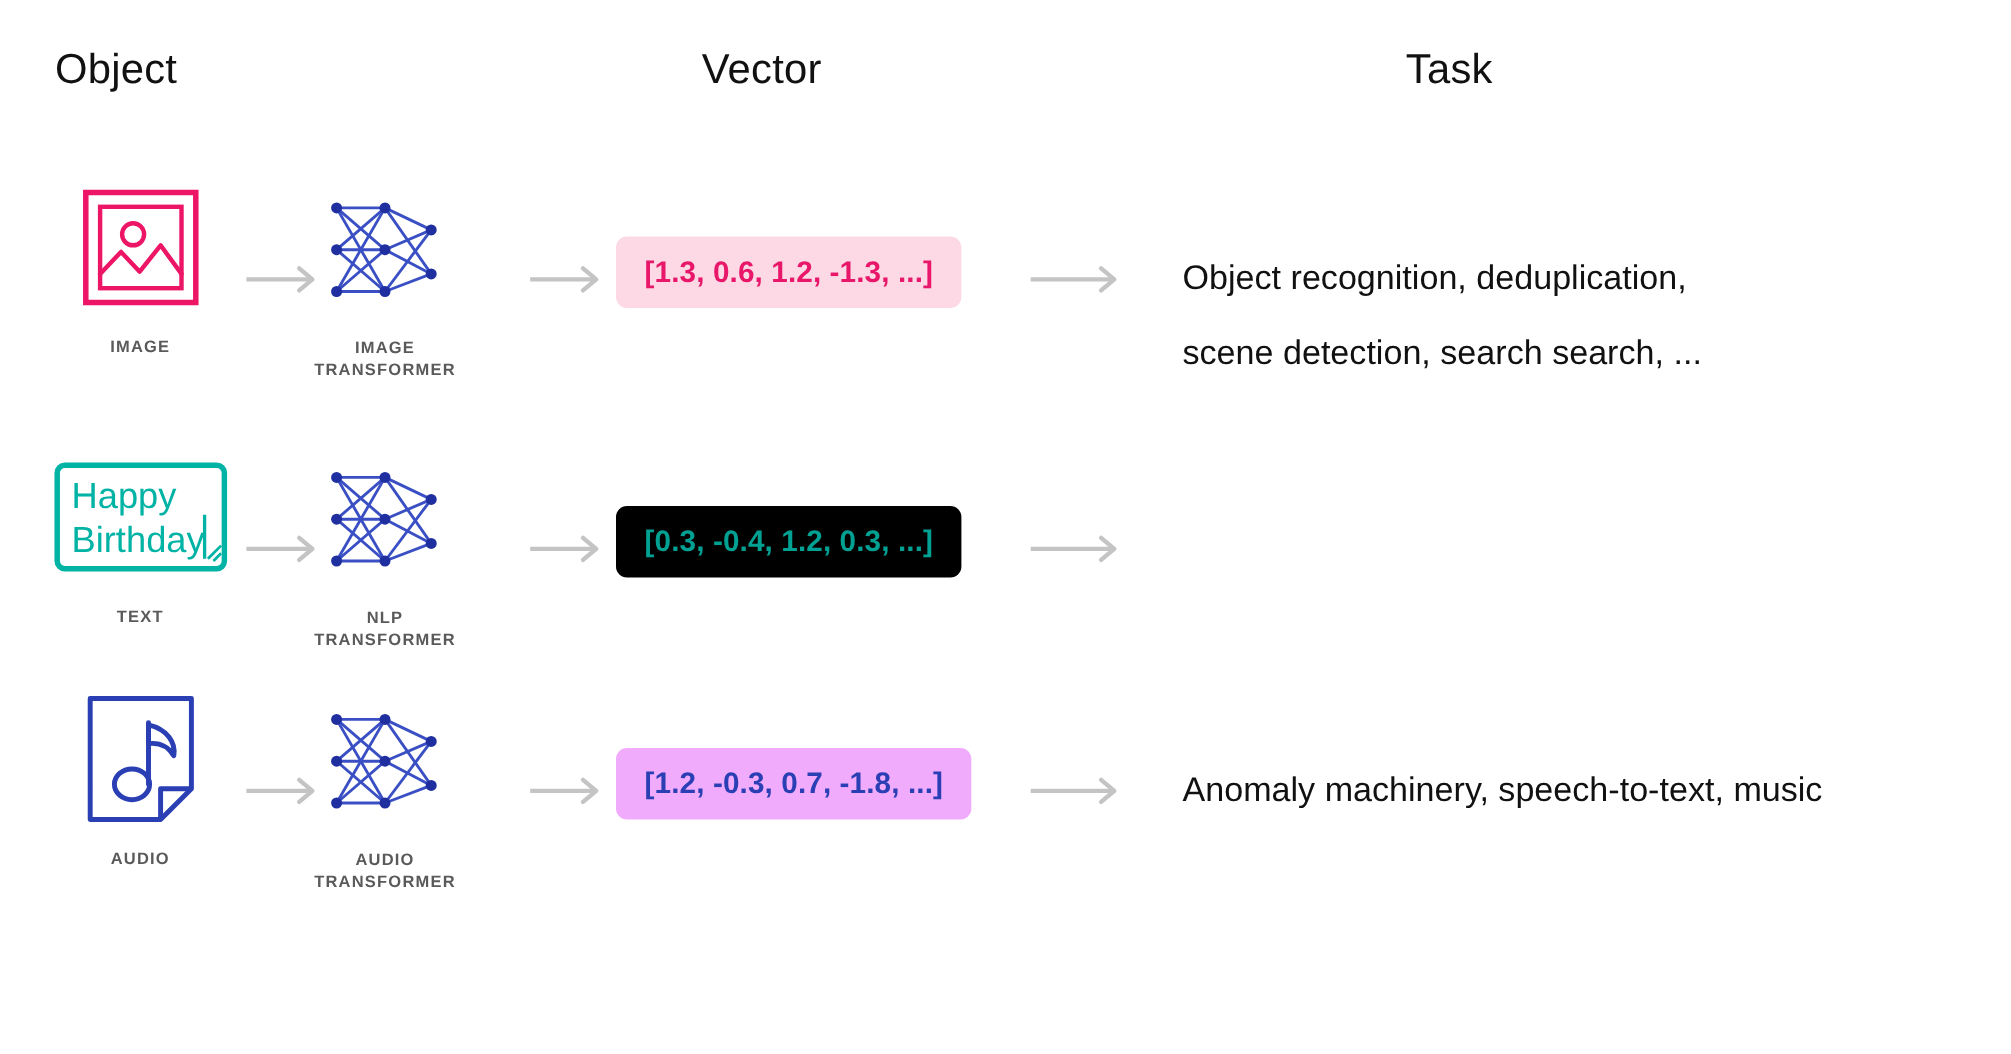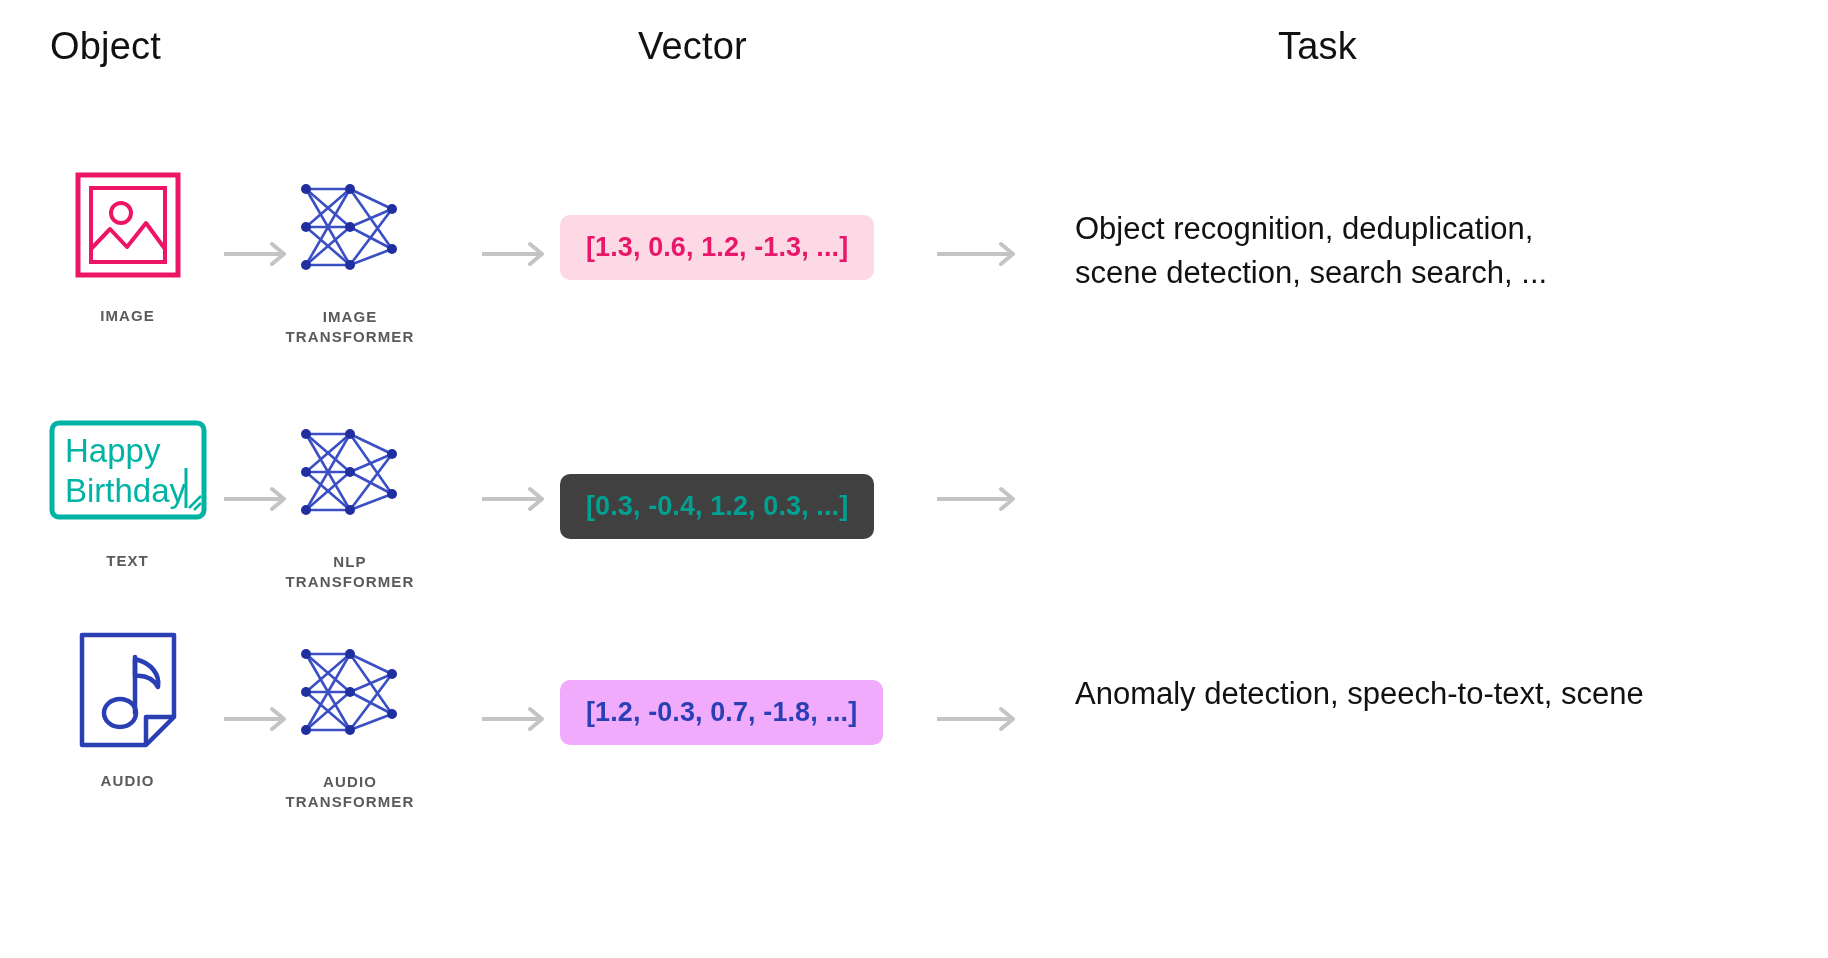--- a/index.html
+++ b/index.html
@@ -19,21 +19,21 @@
 
   .canvas {
     position: relative;
     width: 1828px;
     height: 958px;
   }
 
   
   .headers {
     position: absolute;
-    top: 25px;
+    top: 42px;
     left: 0;
     width: 1828px;
     height: 60px;
   }
   .col-header {
     position: absolute;
     font-size: 38px;
     font-weight: 400;
     color: #111111;
     letter-spacing: 0.2px;
@@ -146,21 +146,21 @@
   
   .task-text {
     position: absolute;
     left: 1075px;
     top: 52px;
     width: 730px;
     font-size: 31px;
     line-height: 1.42;
     color: #111111;
   }
-  .task-text .tline { display: block; white-space: nowrap; }
+  .task-text .tline { display: block; white-space: nowrap; margin-top: 24px; }
 
   
   .icon-svg { display: block; }
 </style>
 </head>
 <body>
 
 <div class="canvas">
 
   <div class="headers">
@@ -311,21 +311,21 @@
       </div>
     </div>
 
     <div class="arrow arrow-2">
       <svg viewBox="0 0 72 30">
         <line x1="2" y1="15" x2="60" y2="15" stroke="#c4c4c4" stroke-width="4"></line>
         <polyline points="50,5 62,15 50,25" fill="none" stroke="#c4c4c4" stroke-width="4" stroke-linecap="round" stroke-linejoin="round"></polyline>
       </svg>
     </div>
 
-    <div class="vec-badge" style="background:#404040;color:#00a193;margin-top:14px;">[0.3, -0.4, 1.2, 0.3, ...]</div>
+    <div class="vec-badge" style="background:#000000;color:#00a193;">[0.3, -0.4, 1.2, 0.3, ...]</div>
 
     <div class="arrow arrow-3">
       <svg viewBox="0 0 88 30">
         <line x1="2" y1="15" x2="76" y2="15" stroke="#c4c4c4" stroke-width="4"></line>
         <polyline points="66,5 78,15 66,25" fill="none" stroke="#c4c4c4" stroke-width="4" stroke-linecap="round" stroke-linejoin="round"></polyline>
       </svg>
     </div>
 
   </div>
 
@@ -399,17 +399,17 @@
     <div class="vec-badge" style="background:#f0abfc;color:#2b3fb5;">[1.2, -0.3, 0.7, -1.8, ...]</div>
 
     <div class="arrow arrow-3">
       <svg viewBox="0 0 88 30">
         <line x1="2" y1="15" x2="76" y2="15" stroke="#c4c4c4" stroke-width="4"></line>
         <polyline points="66,5 78,15 66,25" fill="none" stroke="#c4c4c4" stroke-width="4" stroke-linecap="round" stroke-linejoin="round"></polyline>
       </svg>
     </div>
 
     <div class="task-text">
-      <span class="tline">Anomaly detection, speech-to-text, scene</span>
+      <span class="tline">Anomaly machinery, speech-to-text, music</span>
     </div>
   </div>
 
 </div>
 
 </body></html>

